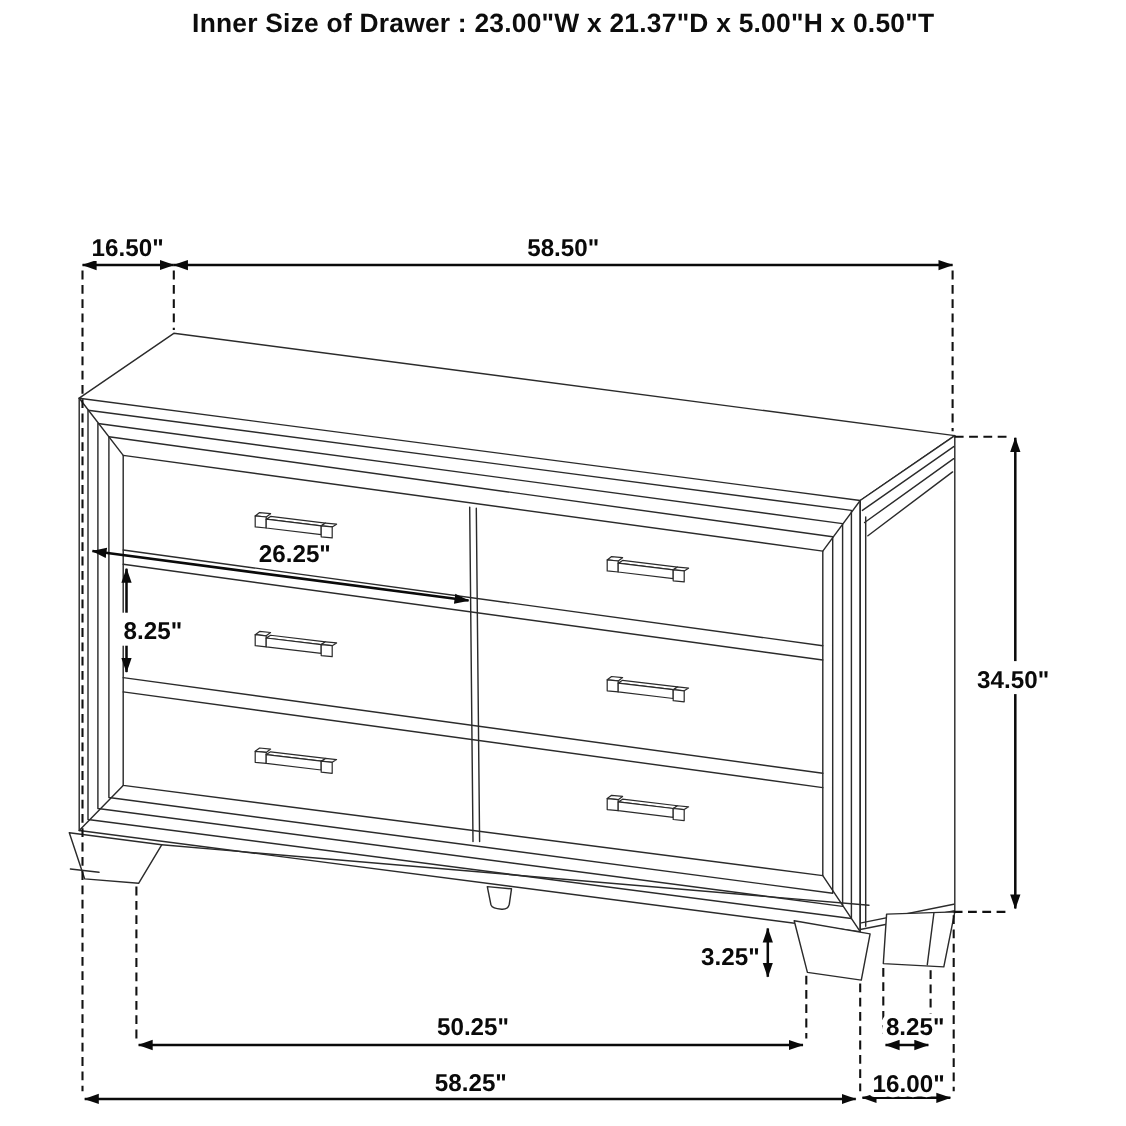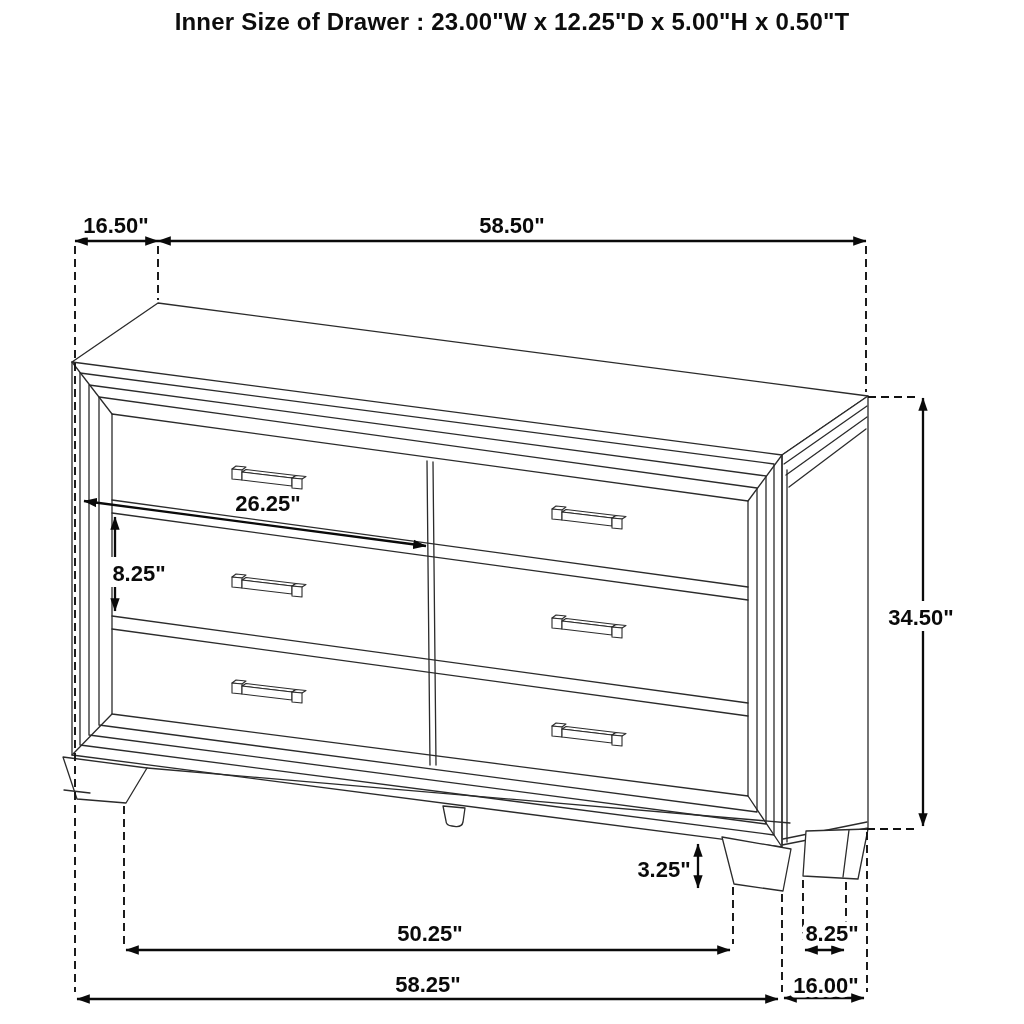--- a/index.html
+++ b/index.html
@@ -13,21 +13,21 @@
   .dash{stroke:#111111;stroke-width:1.9;fill:none;stroke-dasharray:8 5;}
   .dim{stroke:#0a0a0a;stroke-width:2.3;fill:none;}
   .dimlab{font-family:"Liberation Sans",sans-serif;font-size:22px;font-weight:bold;fill:#0a0a0a;
           paint-order:stroke;stroke:#ffffff;stroke-width:9px;stroke-linejoin:round;}
   .mask{fill:#ffffff;stroke:none;}
 </style>
 </head>
 <body>
 
 <div class="stage">
-  <div class="title">Inner Size of Drawer : 23.00"W x 12.25"D x 5.00"H x 0.50"T</div>
+  <div class="title">Inner Size of Drawer : 23.00"W x 21.37"D x 5.00"H x 0.50"T</div>
 
   <svg width="1024" height="1024" viewBox="0 0 1024 1024">
     <defs>
       <marker id="ah" viewBox="0 0 12 10" refX="11" refY="5" markerWidth="14" markerHeight="12" markerUnits="userSpaceOnUse" orient="auto-start-reverse">
         <path d="M0,1 L11.5,5 L0,9 Z" fill="#0a0a0a"></path>
       </marker>
       <g id="handle" stroke="#2b2b2b" stroke-width="1.1" fill="#ffffff" stroke-linejoin="round">
         <polygon points="0,3 4,0 14,1 10,4"></polygon>
         <polygon points="0,3 10,4 10,14 0,13"></polygon>
         <polygon points="10,6 14,3.5 64,9.5 60,12"></polygon>

